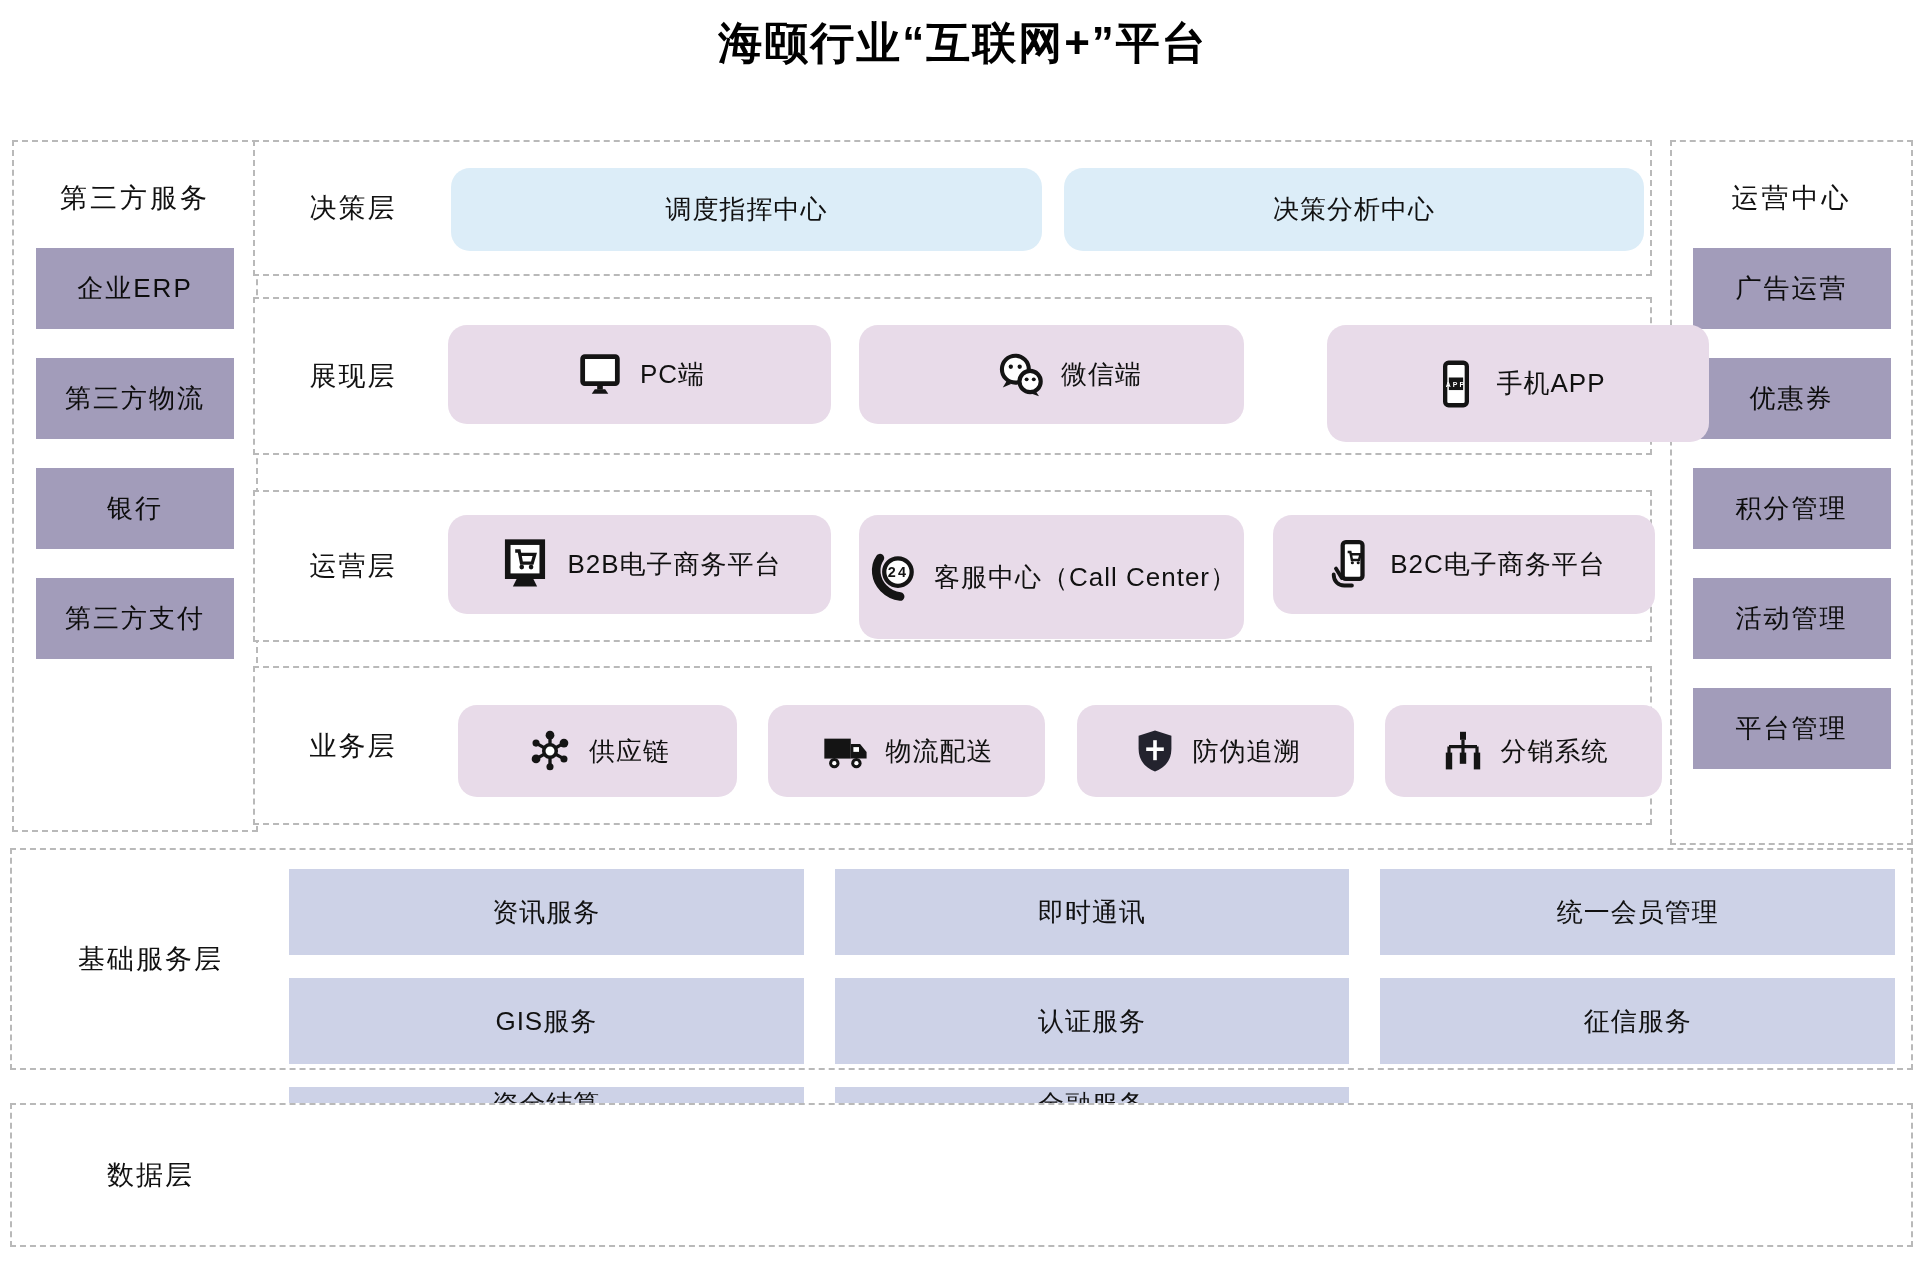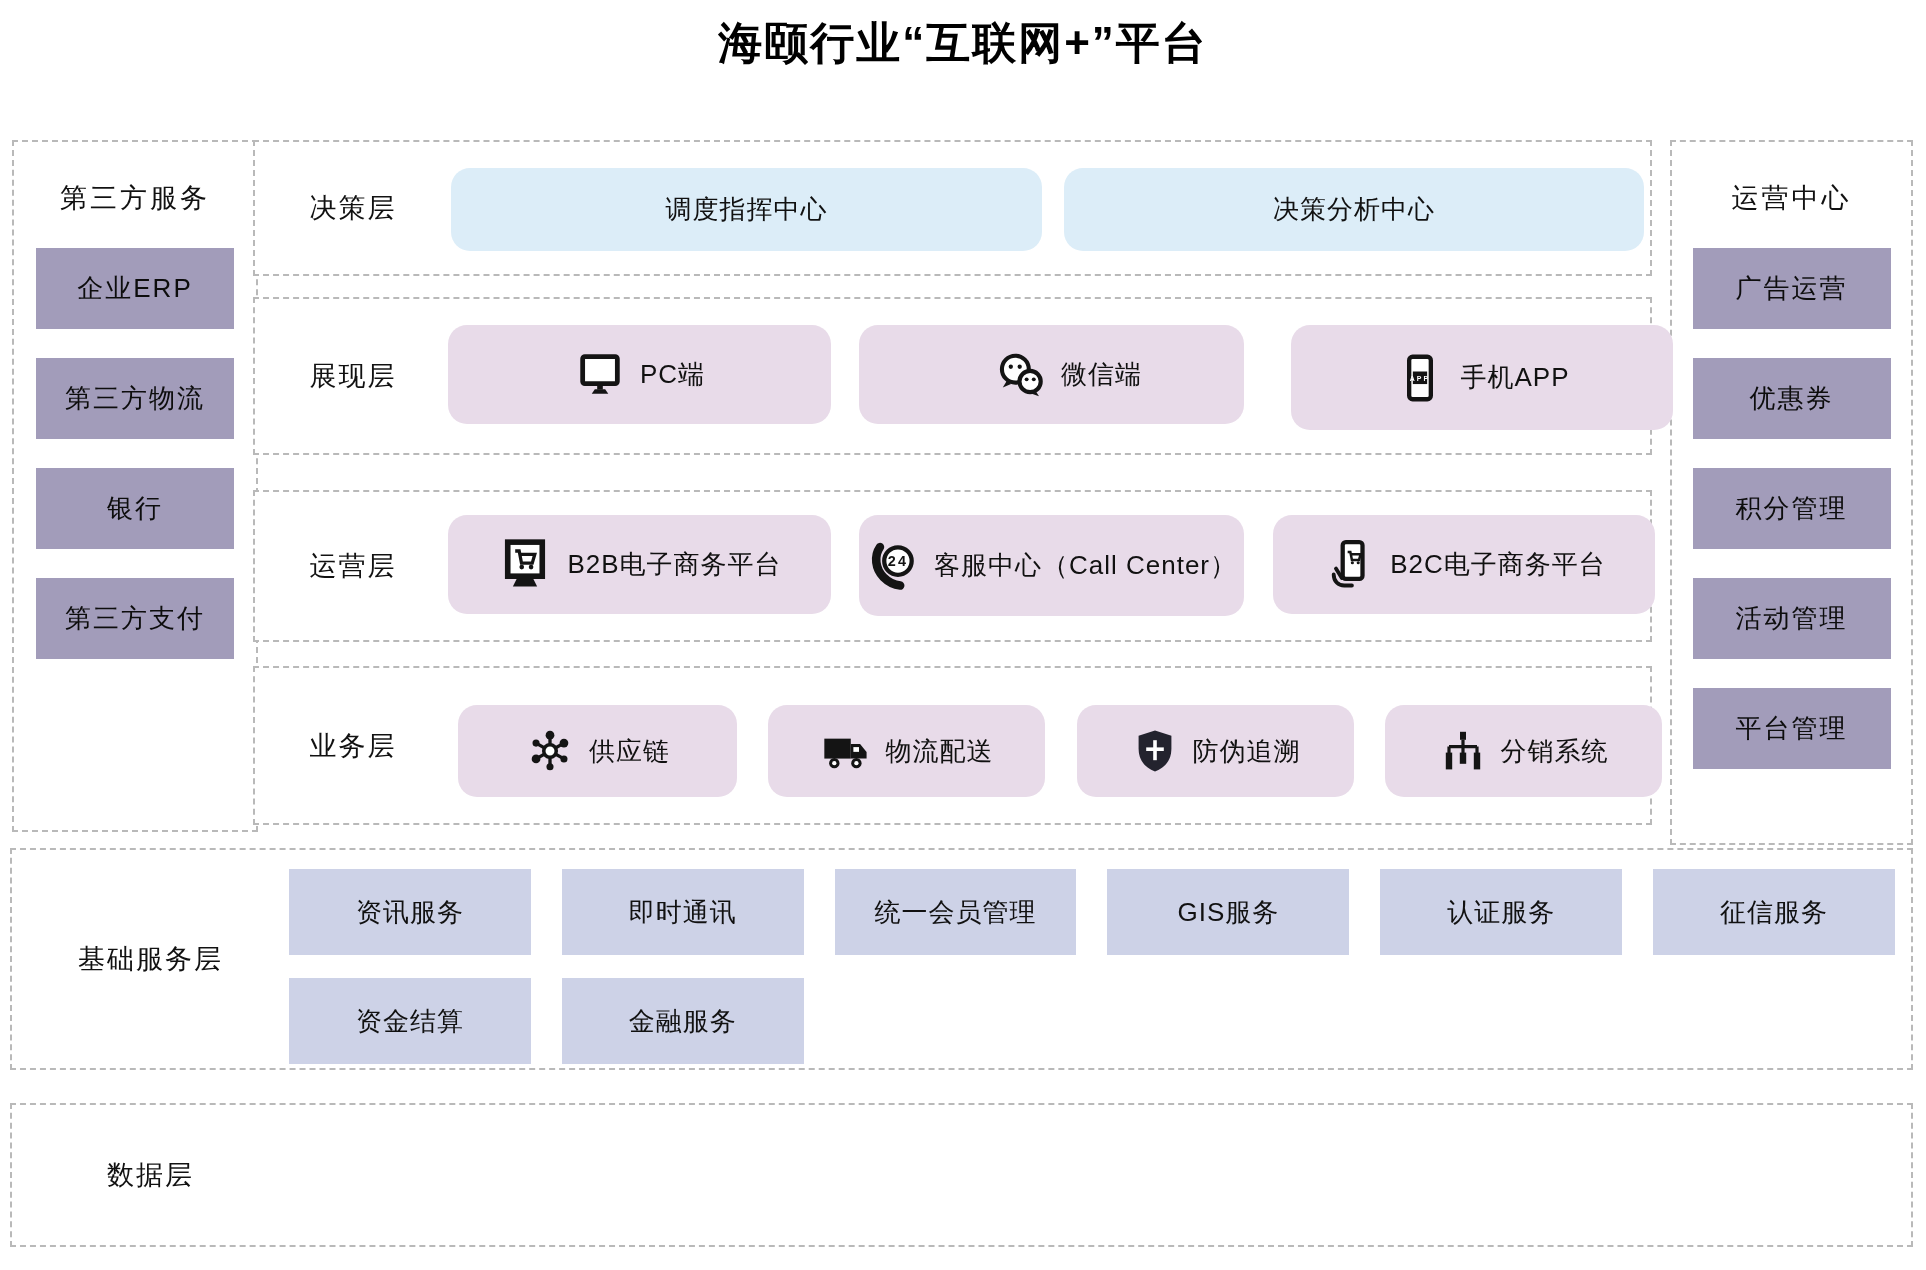--- a/index.html
+++ b/index.html
@@ -13,21 +13,21 @@
   .side-box{width:198px;height:81px;background:#a29cba;display:flex;align-items:center;justify-content:center;font-size:26px;letter-spacing:2px;color:#0d0d0d;}
   
   .layer-label{position:absolute;left:0;top:0;bottom:0;width:196px;display:flex;align-items:center;justify-content:center;font-size:27px;letter-spacing:2px;}
   .mid-box{position:absolute;box-sizing:border-box;display:flex;align-items:center;justify-content:center;gap:14px;font-size:26px;letter-spacing:1px;border-radius:19px;}
   .blue{background:#dcedf8;}
   .pink{background:#e8dbe9;}
   .ic{display:flex;align-items:center;justify-content:center;flex:0 0 auto;}
   .ic svg{display:block;}
   
   .band-label{position:absolute;left:0;top:0;bottom:0;width:277px;display:flex;align-items:center;justify-content:center;font-size:27px;letter-spacing:2px;}
-  .svc-grid{position:absolute;left:277px;right:16px;top:19px;display:grid;grid-template-columns:repeat(6,1fr);grid-template-rows:86px 86px;gap:23px 31px;}
+  .svc-grid{position:absolute;left:277px;right:16px;top:19px;display:grid;grid-template-columns:repeat(3,1fr);grid-template-rows:86px 86px;gap:23px 31px;}
   .svc-box{background:#cdd2e7;display:flex;align-items:center;justify-content:center;font-size:26px;letter-spacing:1px;}
   .data-grid{position:absolute;left:277px;right:16px;top:27px;display:grid;grid-template-columns:repeat(4,1fr);grid-template-rows:87px;gap:31px;}
 </style>
 </head>
 <body>
 
 <div class="page-title">海颐行业“互联网+”平台</div>
 
 <div class="dashed side-panel" style="left:12px;top:140px;width:246px;height:692px;">
   <div class="side-title">第三方服务</div>
@@ -83,21 +83,21 @@
         <path d="M5.6 14.4 l-2 3.4 l3.8 -1.6 z" fill="#141414"></path>
         <circle cx="16.2" cy="15" r="4.9" fill="#fff" stroke="#141414" stroke-width="1.9"></circle>
         <circle cx="14.6" cy="14" r="0.9" fill="#141414"></circle>
         <circle cx="17.9" cy="14" r="0.9" fill="#141414"></circle>
         <path d="M18.6 19.2 l1.7 2.6 l-3.3 -1.1 z" fill="#141414"></path>
       </svg>
     </span>
     <span>微信端</span>
   </div>
 
-  <div class="mid-box pink" style="left:1036px;top:26px;width:382px;height:105px;">
+  <div class="mid-box pink" style="left:1072px;top:26px;width:382px;height:117px;">
     <span class="ic">
       <svg viewBox="0 0 24 24" width="52" height="52">
         <rect x="7" y="2.2" width="10" height="19.6" rx="1.6" fill="#fff" stroke="#141414" stroke-width="2"></rect>
         <rect x="8.7" y="9" width="6.6" height="5.8" fill="#141414"></rect>
         <text x="12" y="13.2" font-size="3.2" font-weight="bold" fill="#ffffff" text-anchor="middle">APP</text>
       </svg>
     </span>
     <span>手机APP</span>
   </div>
 </div>
@@ -111,21 +111,21 @@
         <rect x="4.6" y="2.2" width="14.8" height="14.6" fill="#fff" stroke="#141414" stroke-width="2.4"></rect>
         <path d="M7.8 6 h1.7 l1 5.2 h4.6 l1.1 -3.8 h-6.4" stroke="#141414" stroke-width="1.4" fill="none"></path>
         <circle cx="10.6" cy="12.9" r="1" fill="#141414"></circle>
         <circle cx="14.6" cy="12.9" r="1" fill="#141414"></circle>
         <path d="M6.8 21.2 h10.4 l-1.6 -3.2 h-7.2 z" fill="#141414"></path>
       </svg>
     </span>
     <span>B2B电子商务平台</span>
   </div>
 
-  <div class="mid-box pink" style="left:604px;top:23px;width:385px;height:101px;">
+  <div class="mid-box pink" style="left:604px;top:23px;width:385px;height:124px;">
     <span class="ic">
       <svg viewBox="0 0 24 24" width="54" height="54">
         <path d="M6.2 3.6 C3.4 7.6 4.2 13.4 7.8 17 C10 19.2 12.6 20.4 15.2 20.7" stroke="#141414" stroke-width="3.8" fill="none" stroke-linecap="round"></path>
         <circle cx="14.2" cy="9.8" r="6.1" fill="#fff" stroke="#141414" stroke-width="1.9"></circle>
         <text x="14.2" y="12.1" font-size="6.4" font-weight="bold" fill="#141414" text-anchor="middle">24</text>
       </svg>
     </span>
     <span>客服中心（Call Center）</span>
   </div>
 

